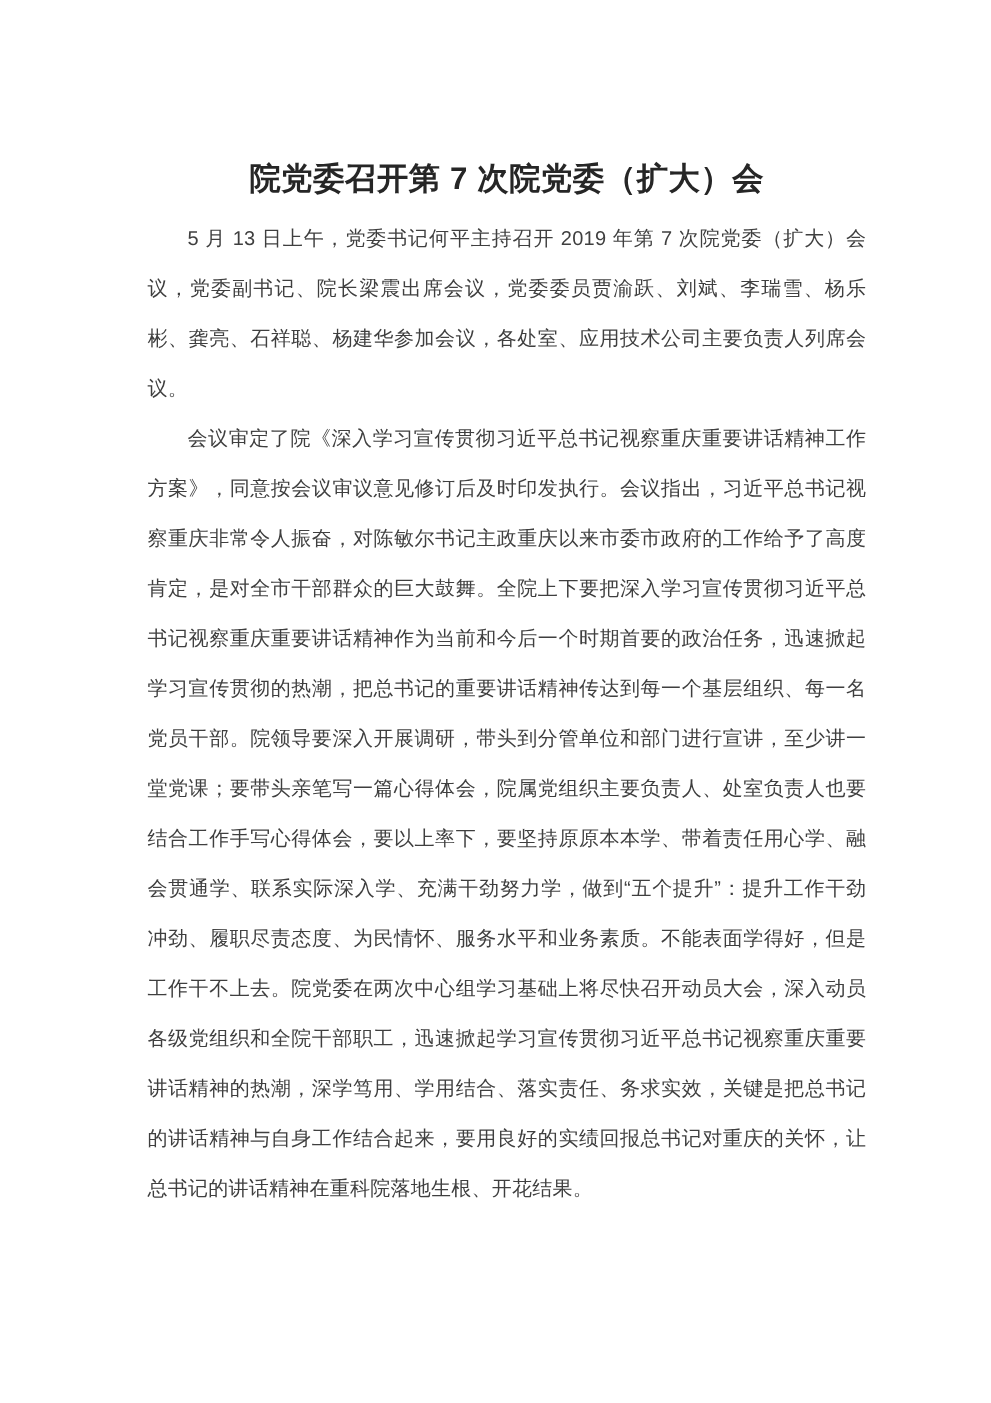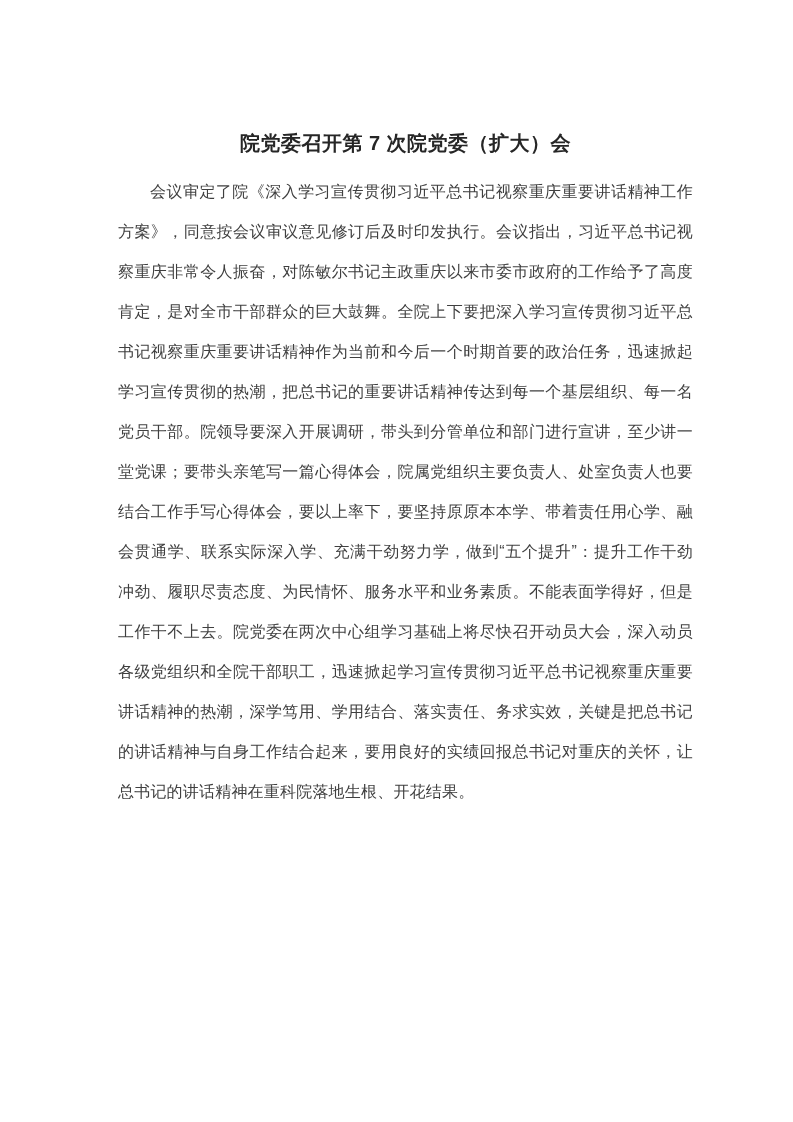--- a/index.html
+++ b/index.html
@@ -16,21 +16,21 @@
     font-family: "Liberation Sans", sans-serif;
   }
   .content {
     position: absolute;
     left: 118px;
     top: 128px;
     width: 575px;
   }
   .doc-title {
     margin: 0 0 14px 0;
-    font-size: 20px;
+    font-size: 25px;
     line-height: 30px;
     font-weight: bold;
     text-align: center;
     color: #262626;
     letter-spacing: 0.5px;
   }
   .doc-paragraph {
     margin: 0;
     font-size: 16px;
     line-height: 40px;
@@ -40,15 +40,16 @@
     text-indent: 2em;
     letter-spacing: 0.2px;
   }
 </style>
 </head>
 <body>
 
 <div class="page">
   <div class="content">
     <h1 class="doc-title">院党委召开第 7 次院党委（扩大）会</h1>
+    <p class="doc-paragraph">5 月 13 日上午，党委书记何平主持召开 2019 年第 7 次院党委（扩大）会议，党委副书记、院长梁震出席会议，党委委员贾渝跃、刘斌、李瑞雪、杨乐彬、龚亮、石祥聪、杨建华参加会议，各处室、应用技术公司主要负责人列席会议。</p>
     <p class="doc-paragraph">会议审定了院《深入学习宣传贯彻习近平总书记视察重庆重要讲话精神工作方案》，同意按会议审议意见修订后及时印发执行。会议指出，习近平总书记视察重庆非常令人振奋，对陈敏尔书记主政重庆以来市委市政府的工作给予了高度肯定，是对全市干部群众的巨大鼓舞。全院上下要把深入学习宣传贯彻习近平总书记视察重庆重要讲话精神作为当前和今后一个时期首要的政治任务，迅速掀起学习宣传贯彻的热潮，把总书记的重要讲话精神传达到每一个基层组织、每一名党员干部。院领导要深入开展调研，带头到分管单位和部门进行宣讲，至少讲一堂党课；要带头亲笔写一篇心得体会，院属党组织主要负责人、处室负责人也要结合工作手写心得体会，要以上率下，要坚持原原本本学、带着责任用心学、融会贯通学、联系实际深入学、充满干劲努力学，做到“五个提升”：提升工作干劲冲劲、履职尽责态度、为民情怀、服务水平和业务素质。不能表面学得好，但是工作干不上去。院党委在两次中心组学习基础上将尽快召开动员大会，深入动员各级党组织和全院干部职工，迅速掀起学习宣传贯彻习近平总书记视察重庆重要讲话精神的热潮，深学笃用、学用结合、落实责任、务求实效，关键是把总书记的讲话精神与自身工作结合起来，要用良好的实绩回报总书记对重庆的关怀，让总书记的讲话精神在重科院落地生根、开花结果。</p>
   </div>
 </div>
 
 </body></html>

